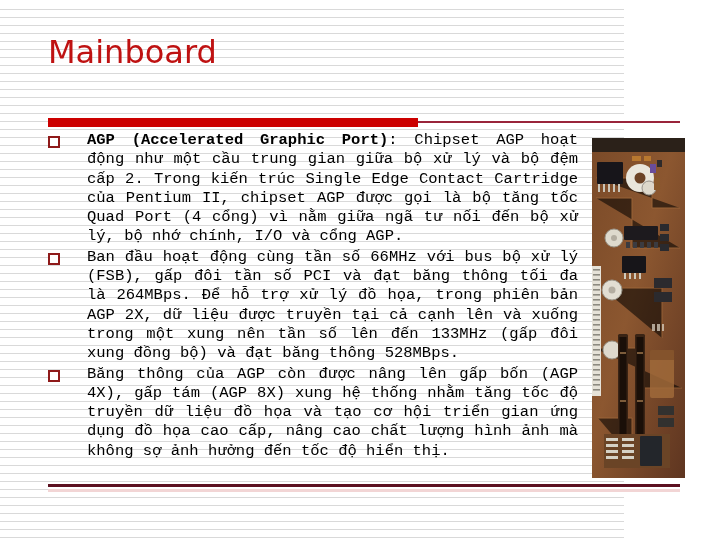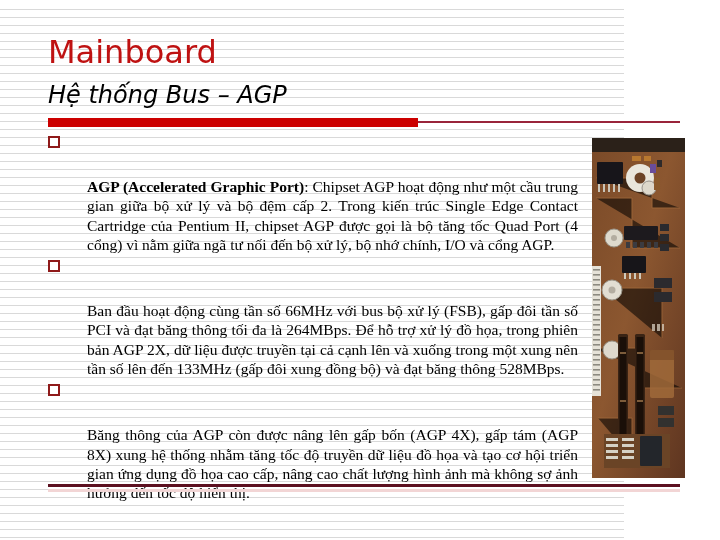--- a/index.html
+++ b/index.html
@@ -107,27 +107,26 @@
     height: 12px;
     border: 2px solid #8f1a1a;
     background: #ffffff;
     margin-top: 5px;
     margin-right: 0px;
     box-sizing: border-box;
   }
   .bullet-text {
     flex: 1 1 auto;
     margin-left: 27px;
-    font-family: Liberation Serif, serif;
+    font-family: Liberation Mono, monospace;
     font-size: 15.5px;
     line-height: 19.3px;
     color: #000000;
     text-align: justify;
     text-justify: inter-word;
-    margin-top: 46px;
   }
   .bullet-text b {
     font-weight: bold;
   }
 
   
   .photo {
     position: absolute;
     left: 592px;
     top: 138px;
@@ -138,21 +137,20 @@
   }
   .photo svg { display: block; }
 </style>
 </head>
 <body>
 
 <div class="slide">
 
   <div class="title">Mainboard</div>
 
-  <div class="subtitle">Hệ thống Bus – AGP</div>
 
   <div class="rule-thin-top"></div>
   <div class="rule-thick"></div>
 
   <div class="content">
 
     <div class="bullet-row">
       <span class="bullet-marker"></span>
       <div class="bullet-text"><b>AGP (Accelerated Graphic Port)</b><span>: Chipset AGP hoạt động như một cầu trung gian giữa bộ xử lý và bộ đệm cấp 2. Trong kiến trúc Single Edge Contact Cartridge của Pentium II, chipset AGP được gọi là bộ tăng tốc Quad Port (4 cổng) vì nằm giữa ngã tư nối đến bộ xử lý, bộ nhớ chính, I/O và cổng AGP.</span></div>
     </div>

